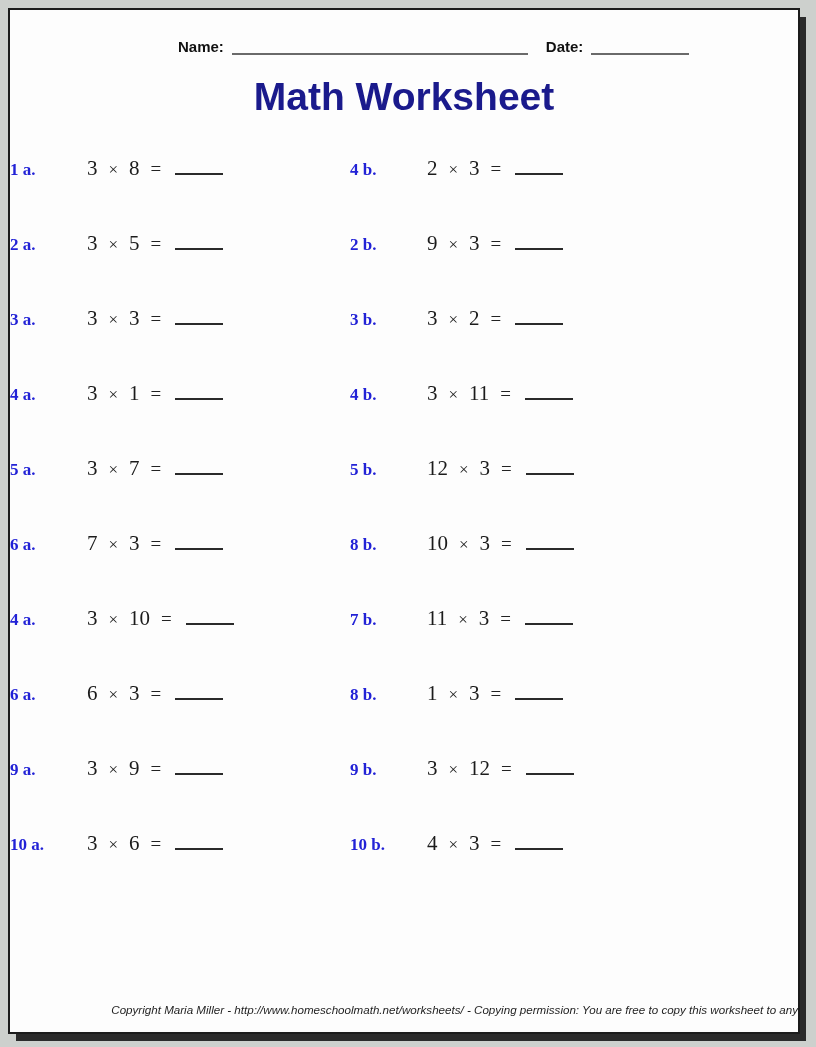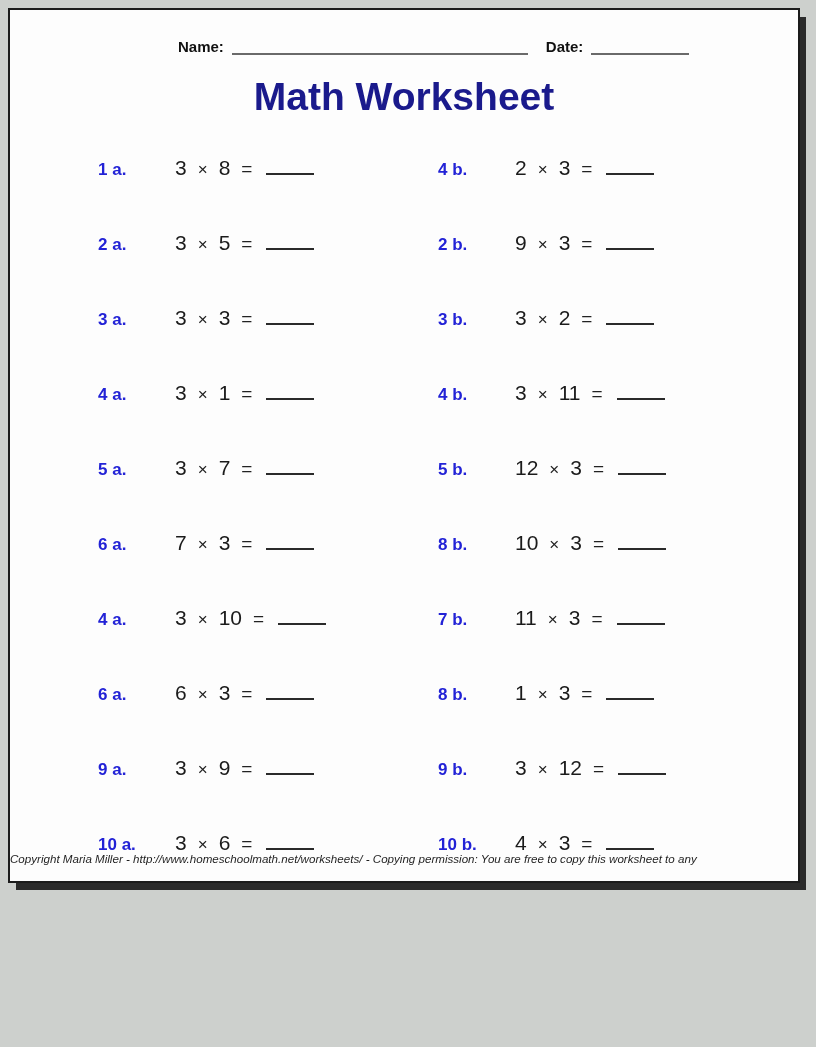--- a/index.html
+++ b/index.html
@@ -5,21 +5,21 @@
   * { margin: 0; padding: 0; box-sizing: border-box; }
   html, body {
     width: 816px; height: 1047px;
     background: #cdd0cd;
     font-family: "Liberation Sans", sans-serif;
     overflow: hidden;
   }
   .page {
     position: absolute;
     left: 8px; top: 8px;
-    width: 792px; height: 875px;
+    width: 792px; height: 1026px;
     background: #fdfdfd;
     border: 2px solid #1c1c1c;
     box-shadow: 7px 8px 0 -1px #2b2b2b;
   }
   
   .header-row {
     margin: 28px 0 0 168px;
     font-size: 15px;
     font-weight: bold;
     color: #111;
@@ -39,24 +39,24 @@
     margin-top: 20px;
     text-align: center;
     font-size: 39px;
     font-weight: bold;
     letter-spacing: 0px;
     color: var(--title-navy, #1a1a8c);
   }
   
   .problems {
     margin-top: 37px;
-    padding-left: 88px;
     display: grid;
     grid-template-columns: 340px 340px;
     row-gap: 45px;
+    font-family: Liberation Serif, serif;
   }
   .problem {
     display: flex;
     align-items: baseline;
     height: 30px;
   }
   .problem-number {
     width: 77px;
     flex: 0 0 77px;
     font-size: 17px;
@@ -77,21 +77,21 @@
     width: 48px;
     height: 4px;
     border-bottom: 2px solid #2a2a2a;
     margin-left: 3px;
   }
   
   .footer {
     position: absolute;
     left: 0; right: 0;
     bottom: 10px;
-    text-align: left;
+    text-align: right;
     font-style: italic;
     font-size: 11.6px;
     color: #1e1e1e;
     line-height: 1.95;
   }
 </style>
 </head>
 <body>
 
 <div class="page">

